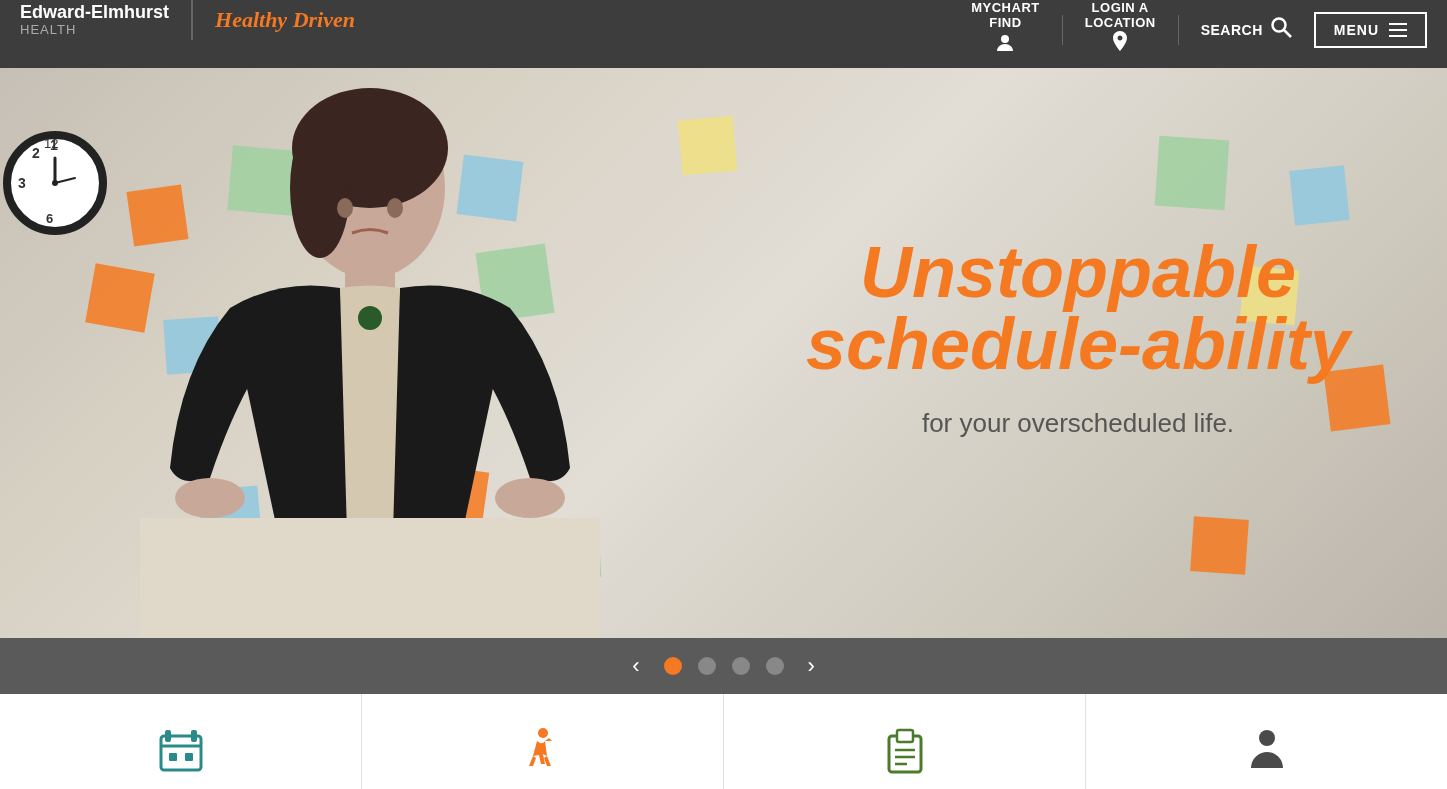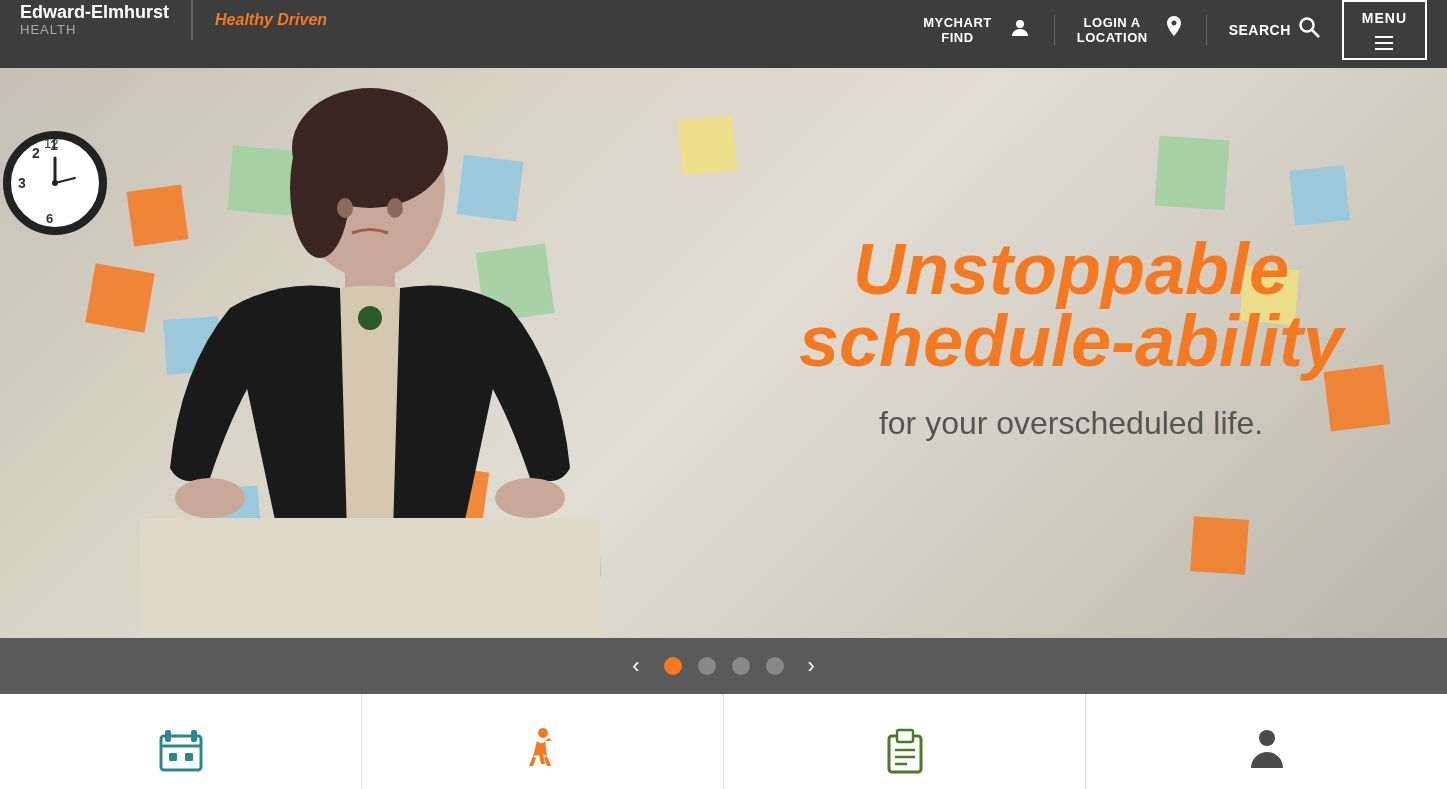--- a/index.html
+++ b/index.html
@@ -32,40 +32,42 @@
       display: block;
     }
     .logo-divider {
       width: 2px;
       height: 40px;
       background: #666;
       margin: 0 12px;
     }
     .logo-tagline {
       color: #f47920;
-      font-size: 16px;
+      font-size: 22px;
       font-style: italic;
       font-weight: bold;
+      font-family: Liberation Serif, serif;
     }
     .header-nav {
       display: flex;
       align-items: center;
       gap: 0;
     }
     .header-nav-item {
       display: flex;
       align-items: center;
-      gap: 16px;
+      gap: 1px;
       color: white;
       font-size: 13px;
       font-weight: bold;
       letter-spacing: 0.5px;
       padding: 0 22px;
       cursor: pointer;
       text-align: center;
+      flex-direction: column;
     }
     .nav-icon {
       font-size: 20px;
       color: white;
     }
     .nav-divider {
       width: 1px;
       height: 30px;
       background: #666;
     }
@@ -89,21 +91,20 @@
       color: white;
       background: transparent;
       font-size: 14px;
       font-weight: bold;
       padding: 8px 18px;
       cursor: pointer;
       display: flex;
       align-items: center;
       gap: 10px;
       letter-spacing: 1px;
-      flex-direction: column;
     }
     .menu-lines {
       display: flex;
       flex-direction: column;
       gap: 4px;
     }
     .menu-line {
       width: 18px;
       height: 2px;
       background: white;
@@ -118,21 +119,21 @@
       overflow: hidden;
     }
     
     .sticky-note {
       position: absolute;
       opacity: 0.85;
       transform: rotate(0deg);
     }
     .hero-content {
       position: absolute;
-      right: 76px;
+      right: 69px;
       top: 50%;
       transform: translateY(-50%);
       text-align: center;
       width: 600px;
     }
     .hero-title-1 {
       color: #f47920;
       font-size: 72px;
       font-style: italic;
       font-weight: 900;
@@ -143,21 +144,21 @@
       color: #f47920;
       font-size: 72px;
       font-style: italic;
       font-weight: 900;
       line-height: 1.0;
       display: block;
       margin-bottom: 28px;
     }
     .hero-subtitle {
       color: #555;
-      font-size: 32px;
+      font-size: 26px;
       font-weight: normal;
       margin-bottom: 32px;
     }
     .hero-cta-btn {
       background: #f47920;
       color: white;
       font-size: 24px;
       font-weight: normal;
       border: none;
       padding: 22px 48px;

